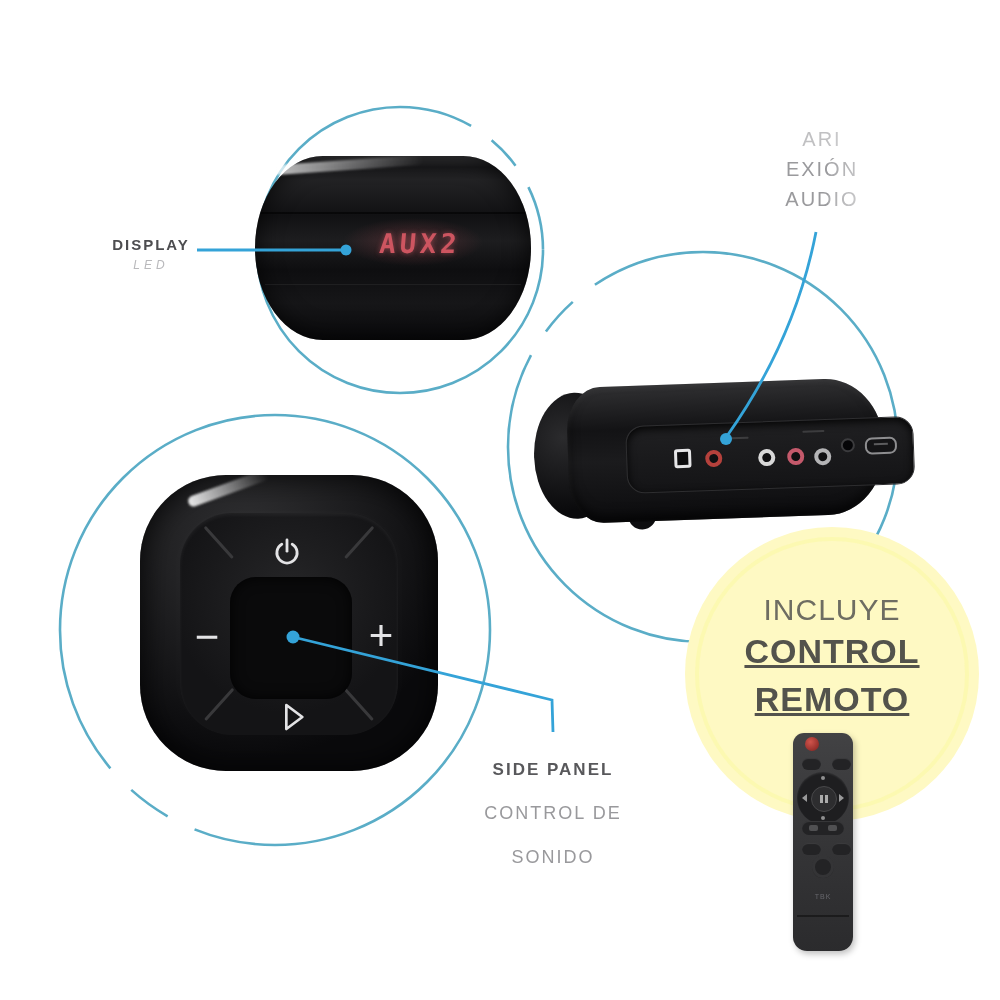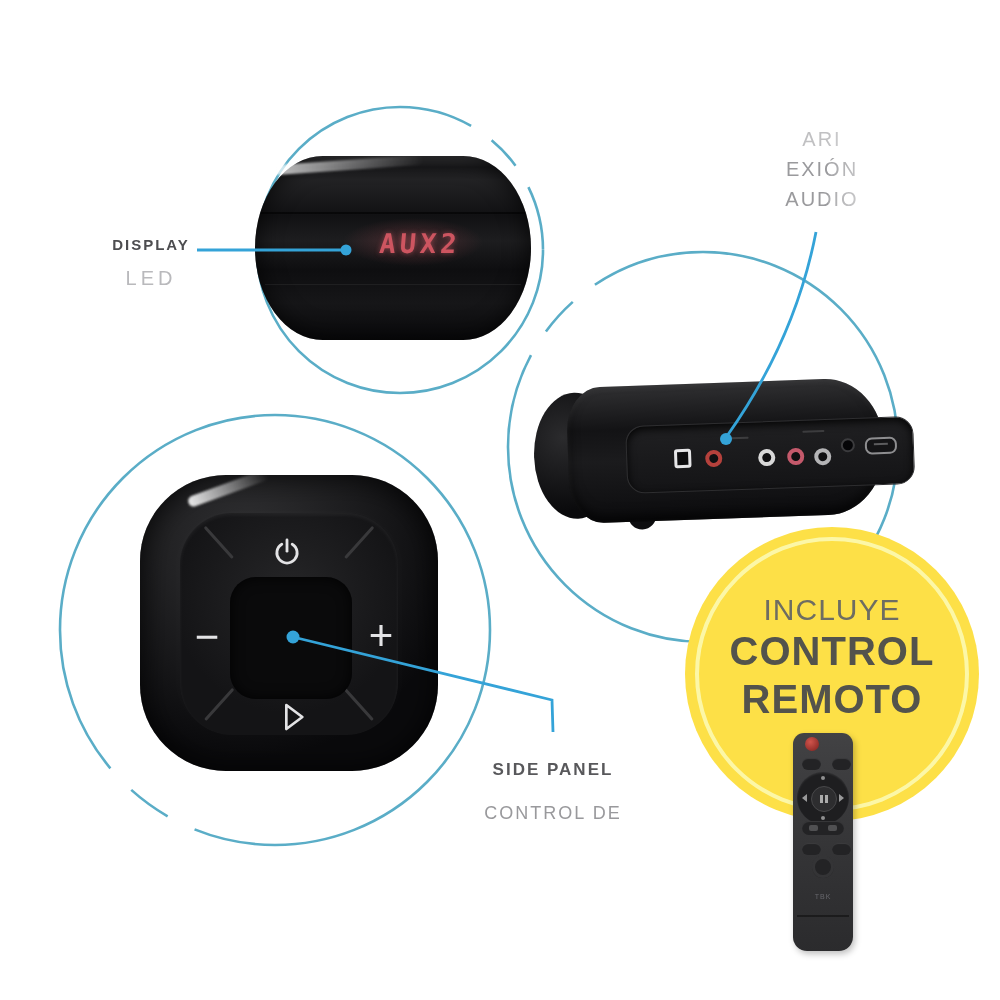--- a/index.html
+++ b/index.html
@@ -7,21 +7,21 @@
     position:relative;width:1000px;height:1000px;background:#ffffff;
     overflow:hidden;font-family:"Liberation Sans", sans-serif;
   }
   .abs{position:absolute;}
   svg.overlay{position:absolute;left:0;top:0;width:1000px;height:1000px;pointer-events:none;}
   .z1{z-index:1}.z2{z-index:2}.z3{z-index:3}.z4{z-index:4}.z5{z-index:5}.z6{z-index:6}
 
   
   .lbl-display{left:95px;top:236px;width:112px;text-align:center;}
   .lbl-display .t{font-size:15px;font-weight:bold;letter-spacing:2px;color:#4d4d50;}
-  .lbl-display .s{font-size:20px;letter-spacing:4px;color:#b9b9bc;margin-top:14px;}
+  .lbl-display .s{font-size:12px;letter-spacing:4px;color:#b9b9bc;margin-top:5px;font-style:italic;}
   .lbl-audio{left:752px;top:124px;width:140px;text-align:center;color:#9a9a9d;
              font-size:20px;line-height:30px;letter-spacing:2px;}
   .lbl-audio .l1{opacity:.62;}
   .fade-right{left:828px;top:118px;width:110px;height:100px;
               background:linear-gradient(100deg,rgba(255,255,255,0) 0%,rgba(255,255,255,.96) 72%);}
   .lbl-side{left:443px;top:755px;width:220px;text-align:center;}
   .lbl-side .b{font-size:17px;font-weight:bold;letter-spacing:2px;color:#58585b;line-height:29px;}
   .lbl-side .l{font-size:18px;letter-spacing:2px;color:#99999c;line-height:29px;margin-top:15px;}
 
   
@@ -78,26 +78,26 @@
     background:radial-gradient(circle at 50% 38%,#262628,#141416 66%);
     box-shadow:inset 0 2px 4px rgba(255,255,255,.06);}
   .pad-center{left:90px;top:102px;width:122px;height:122px;border-radius:26px;
     background:#0a0a0b;box-shadow:inset 0 0 14px rgba(0,0,0,.9);}
   .notch{width:42px;height:2.5px;background:#39393b;border-radius:2px;}
   .pad-glyph{color:#e3e3e5;}
   .glyph-minus{left:46px;top:138px;width:42px;text-align:center;font-size:42px;font-weight:300;}
   .glyph-plus{left:220px;top:137px;width:42px;text-align:center;font-size:42px;font-weight:300;}
 
   
-  .badge{left:685px;top:527px;width:294px;height:294px;border-radius:50%;background:#fde047;}
+  .badge{left:685px;top:527px;width:294px;height:294px;border-radius:50%;background:#fef9c3;}
   .badge-ring{left:10px;top:10px;width:266px;height:266px;border-radius:50%;
     border:4px solid rgba(252,248,176,.92);}
   .badge-text{left:0;top:66px;width:294px;text-align:center;}
   .badge-text .a{font-size:30px;letter-spacing:1px;color:#6e6d62;}
-  .badge-text .b{font-size:40px;font-weight:bold;letter-spacing:1px;color:#53534c;line-height:48px;}
+  .badge-text .b{font-size:34px;font-weight:bold;letter-spacing:1px;color:#53534c;line-height:48px;text-decoration:underline;}
 
   
   .remote{left:793px;top:733px;width:60px;height:218px;border-radius:11px 11px 14px 14px;
     background:linear-gradient(180deg,#424244 0%,#343436 55%,#2b2b2d 100%);
     box-shadow:2px 3px 6px rgba(0,0,0,.25);}
   .r-red{left:12px;top:4px;width:14px;height:14px;border-radius:50%;
     background:radial-gradient(circle at 38% 35%,#d0544c,#8e2a26 80%);}
   .r-oval{width:19px;height:12px;border-radius:6px;background:#232325;
     box-shadow:inset 0 1px 1px rgba(255,255,255,.12);}
   .r-dpad{left:4px;top:39px;width:52px;height:52px;border-radius:50%;background:#1e1e20;
@@ -194,20 +194,21 @@
   <div class="abs z2 lbl-audio">
     <div class="l1">ARI</div>
     <div>EXIÓN</div>
     <div>AUDIO</div>
   </div>
   <div class="abs z6 fade-right"></div>
 
   <div class="abs z2 lbl-side">
     <div class="b">SIDE PANEL</div>
     <div class="l">CONTROL DE</div>
+    <div class="l">SONIDO</div>
   </div>
 
   <div class="abs z4 badge">
     <div class="abs badge-ring"></div>
     <div class="abs badge-text">
       <div class="a">INCLUYE</div>
       <div class="b">CONTROL</div>
       <div class="b">REMOTO</div>
     </div>
   </div>

